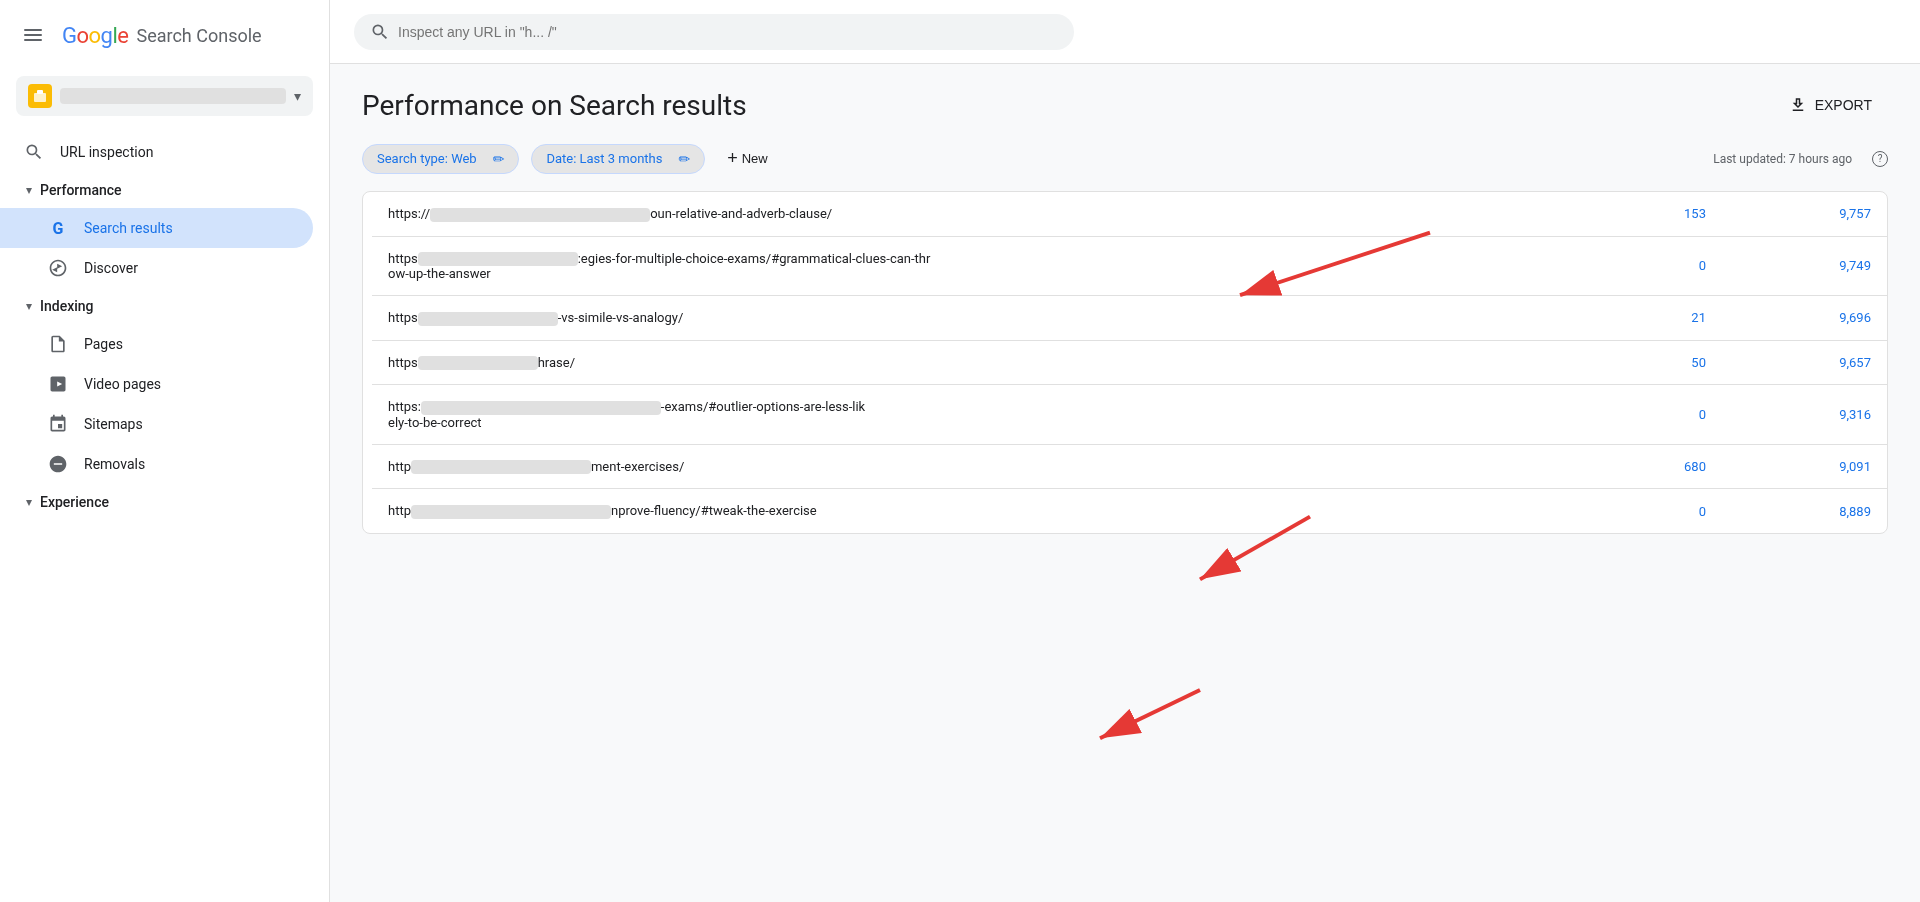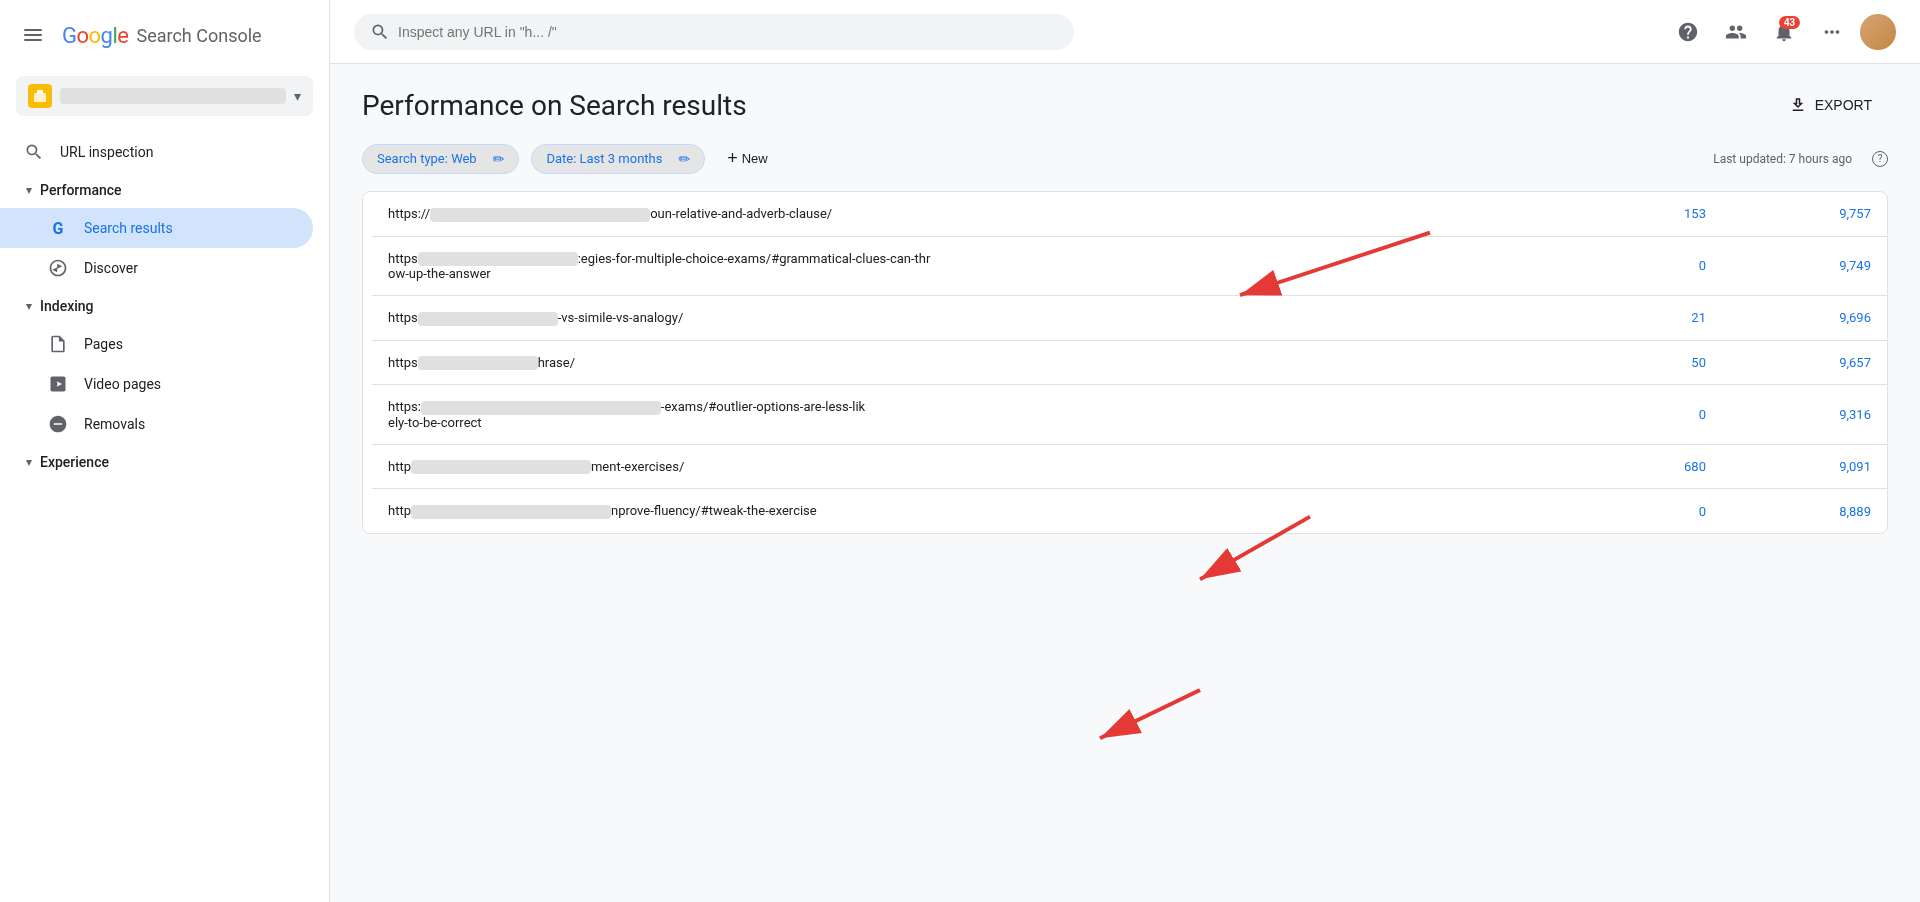--- a/index.html
+++ b/index.html
@@ -467,20 +467,28 @@
 
     <div class="nav-item nav-indent">
       <div class="nav-icon">
         <svg width="20" height="20" viewBox="0 0 24 24" fill="#5f6368">
           <path d="M19 3H5c-1.1 0-2 .9-2 2v14c0 1.1.9 2 2 2h14c1.1 0 2-.9 2-2V5c0-1.1-.9-2-2-2zm-8 12V9l6 3-6 3z"></path>
         </svg>
       </div>
       <span>Video pages</span>
     </div>
 
+    <div class="nav-item nav-indent">
+      <div class="nav-icon">
+        <svg width="20" height="20" viewBox="0 0 24 24" fill="#5f6368">
+          <path d="M17 12h-5v5h5v-5zM16 1v2H8V1H6v2H5c-1.11 0-1.99.9-1.99 2L3 19c0 1.1.89 2 2 2h14c1.1 0 2-.9 2-2V5c0-1.1-.9-2-2-2h-1V1h-2zm3 18H5V8h14v11z"></path>
+        </svg>
+      </div>
+      <span>Sitemaps</span>
+    </div>
 
     <div class="nav-item nav-indent">
       <div class="nav-icon">
         <svg width="20" height="20" viewBox="0 0 24 24" fill="#5f6368">
           <path d="M12 2C6.48 2 2 6.48 2 12s4.48 10 10 10 10-4.48 10-10S17.52 2 12 2zm5 11H7v-2h10v2z"></path>
         </svg>
       </div>
       <span>Removals</span>
     </div>
 
@@ -493,44 +501,20 @@
   <div class="main-content">
 
     <div class="topbar">
       <div class="search-bar">
         <svg width="20" height="20" viewBox="0 0 24 24" fill="#5f6368">
           <path d="M15.5 14h-.79l-.28-.27A6.471 6.471 0 0 0 16 9.5 6.5 6.5 0 1 0 9.5 16c1.61 0 3.09-.59 4.23-1.57l.27.28v.79l5 4.99L20.49 19l-4.99-5zm-6 0C7.01 14 5 11.99 5 9.5S7.01 5 9.5 5 14 7.01 14 9.5 11.99 14 9.5 14z"></path>
         </svg>
         <input type="text" placeholder="Inspect any URL in &quot;h... /&quot;" style="">
       </div>
 
-      <div class="topbar-actions">
-        <button class="icon-btn">
-          <svg width="22" height="22" viewBox="0 0 24 24" fill="#5f6368">
-            <path d="M12 2C6.48 2 2 6.48 2 12s4.48 10 10 10 10-4.48 10-10S17.52 2 12 2zm1 17h-2v-2h2v2zm2.07-7.75l-.9.92C13.45 12.9 13 13.5 13 15h-2v-.5c0-1.1.45-2.1 1.17-2.83l1.24-1.26c.37-.36.59-.86.59-1.41 0-1.1-.9-2-2-2s-2 .9-2 2H8c0-2.21 1.79-4 4-4s4 1.79 4 4c0 .88-.36 1.68-.93 2.25z"></path>
-          </svg>
-        </button>
-        <button class="icon-btn">
-          <svg width="22" height="22" viewBox="0 0 24 24" fill="#5f6368">
-            <path d="M16 11c1.66 0 2.99-1.34 2.99-3S17.66 5 16 5c-1.66 0-3 1.34-3 3s1.34 3 3 3zm-8 0c1.66 0 2.99-1.34 2.99-3S9.66 5 8 5C6.34 5 5 6.34 5 8s1.34 3 3 3zm0 2c-2.33 0-7 1.17-7 3.5V19h14v-2.5c0-2.33-4.67-3.5-7-3.5zm8 0c-.29 0-.62.02-.97.05 1.16.84 1.97 1.97 1.97 3.45V19h6v-2.5c0-2.33-4.67-3.5-7-3.5z"></path>
-          </svg>
-        </button>
-        <button class="icon-btn" style="position: relative;">
-          <svg width="22" height="22" viewBox="0 0 24 24" fill="#5f6368">
-            <path d="M12 22c1.1 0 2-.9 2-2h-4c0 1.1.9 2 2 2zm6-6V11c0-3.07-1.64-5.64-4.5-6.32V4c0-.83-.67-1.5-1.5-1.5s-1.5.67-1.5 1.5v.68C7.63 5.36 6 7.92 6 11v5l-2 2v1h16v-1l-2-2z"></path>
-          </svg>
-          <span class="notification-badge">43</span>
-        </button>
-        <button class="icon-btn">
-          <svg width="22" height="22" viewBox="0 0 24 24" fill="#5f6368">
-            <path d="M6 10c-1.1 0-2 .9-2 2s.9 2 2 2 2-.9 2-2-.9-2-2-2zm12 0c-1.1 0-2 .9-2 2s.9 2 2 2 2-.9 2-2-.9-2-2-2zm-6 0c-1.1 0-2 .9-2 2s.9 2 2 2 2-.9 2-2-.9-2-2-2z"></path>
-          </svg>
-        </button>
-        <div class="avatar"></div>
-      </div>
     </div>
 
     <div class="page-content-wrapper">
       <div class="page-content">
 
         <div class="page-header">
           <h1 class="page-title">Performance on Search results</h1>
           <button class="export-btn">
             <svg width="18" height="18" viewBox="0 0 24 24" fill="#202124">
               <path d="M19 9h-4V3H9v6H5l7 7 7-7zm-8 2V5h2v6h1.17L12 13.17 9.83 11H11zm-6 7h14v2H5z"></path>

